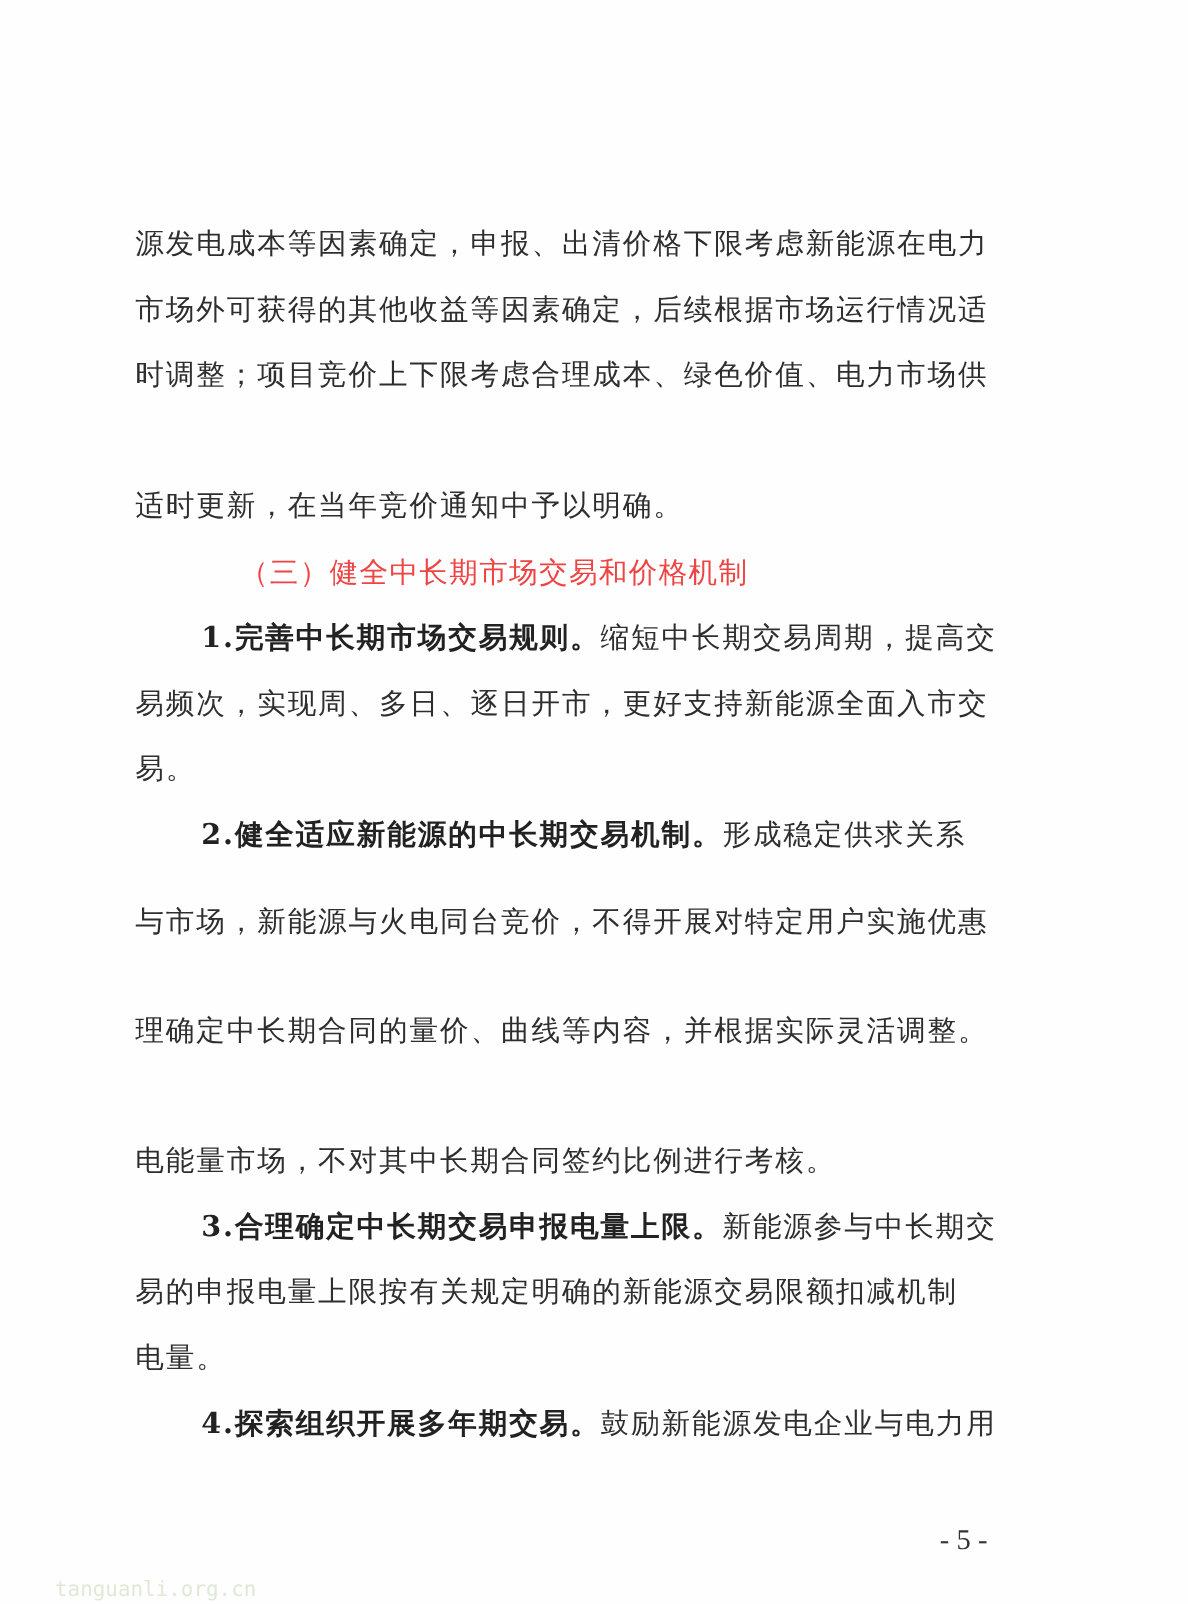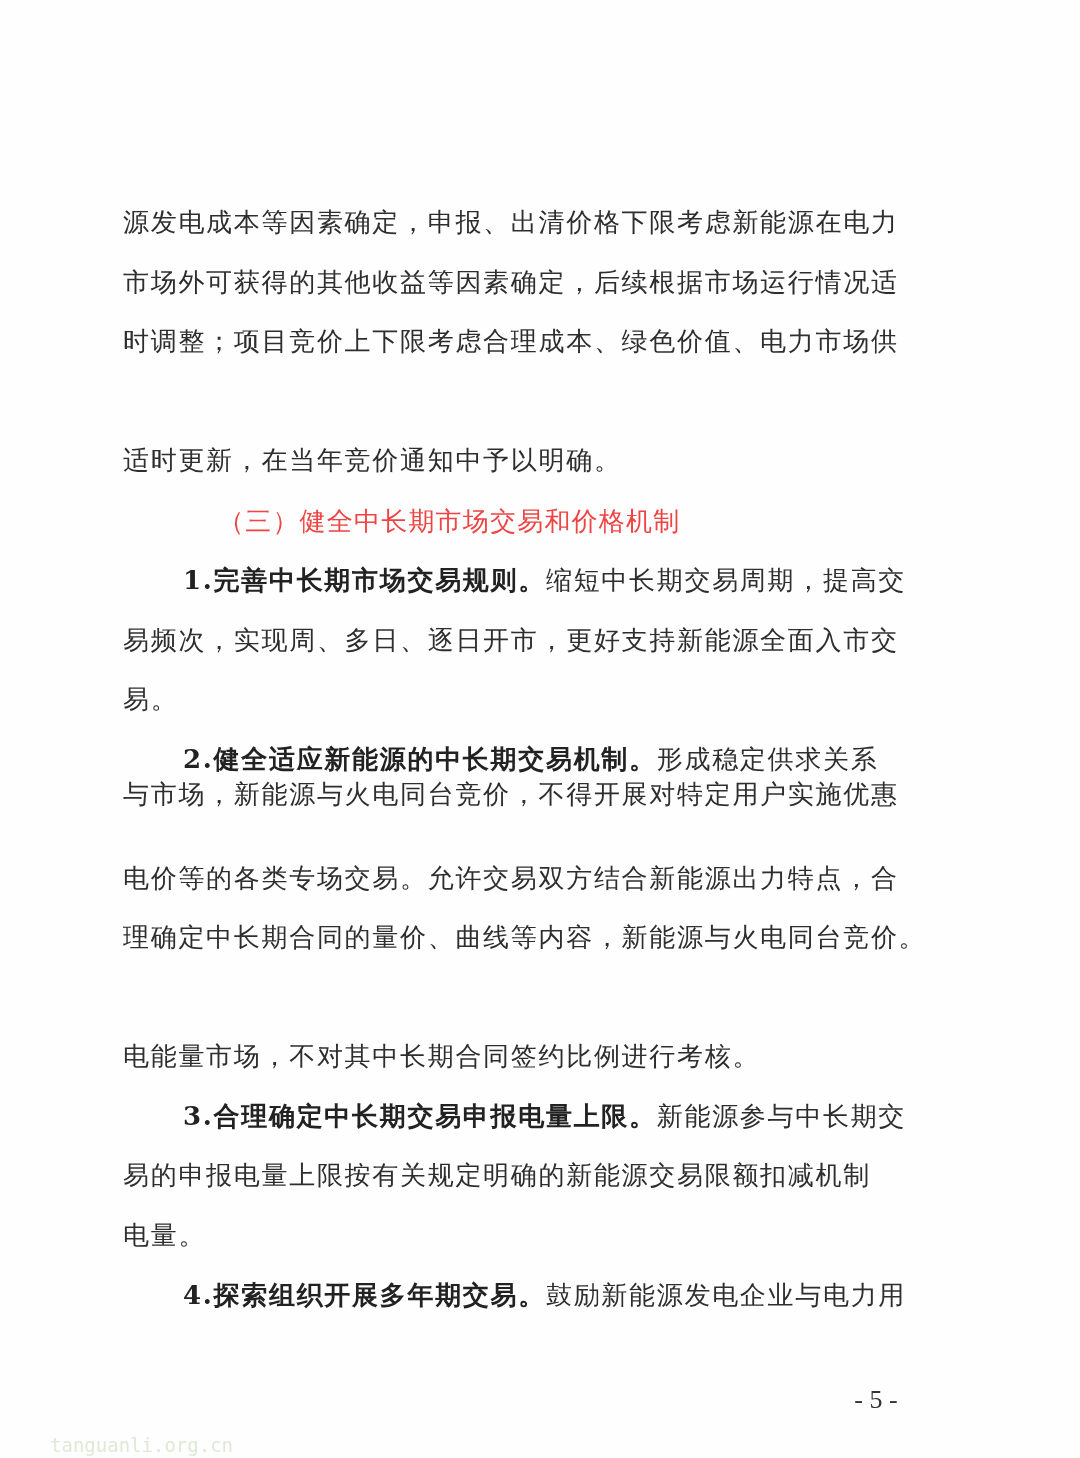--- a/index.html
+++ b/index.html
@@ -82,23 +82,22 @@
 
   <div class="line indent bold-lead" style="top:560px">
     <span class="lead">1.</span><span class="lead">完善中长期市场交易规则。</span><span>缩短中长期交易周期，提高交</span>
   </div>
   <div class="line" style="top:620px">易频次，实现周、多日、逐日开市，更好支持新能源全面入市交</div>
   <div class="line" style="top:679px">易。</div>
 
   <div class="line indent bold-lead" style="top:739px">
     <span class="lead">2.</span><span class="lead">健全适应新能源的中长期交易机制。</span><span>形成稳定供求关系</span>
   </div>
-  <div class="line" style="top:774px">与市场，新能源与火电同台竞价，不得开展对特定用户实施优惠</div>
-  <div class="line" style="top:858px">电价等的各类专场交易。允许交易双方结合新能源出力特点，合</div>
-  <div class="line" style="top:917px">理确定中长期合同的量价、曲线等内容，新能源与火电同台竞价。</div>
+  <div class="line" style="top:818px">与市场，新能源与火电同台竞价，不得开展对特定用户实施优惠</div>
+  <div class="line" style="top:917px">理确定中长期合同的量价、曲线等内容，并根据实际灵活调整。</div>
   <div class="line" style="top:1036px">电能量市场，不对其中长期合同签约比例进行考核。</div>
 
   <div class="line indent bold-lead" style="top:1096px">
     <span class="lead">3.</span><span class="lead">合理确定中长期交易申报电量上限。</span><span>新能源参与中长期交</span>
   </div>
   <div class="line" style="top:1155px">易的申报电量上限按有关规定明确的新能源交易限额扣减机制</div>
   <div class="line" style="top:1215px">电量。</div>
 
   <div class="line indent bold-lead" style="top:1275px">
     <span class="lead">4.</span><span class="lead">探索组织开展多年期交易。</span><span>鼓励新能源发电企业与电力用</span>

